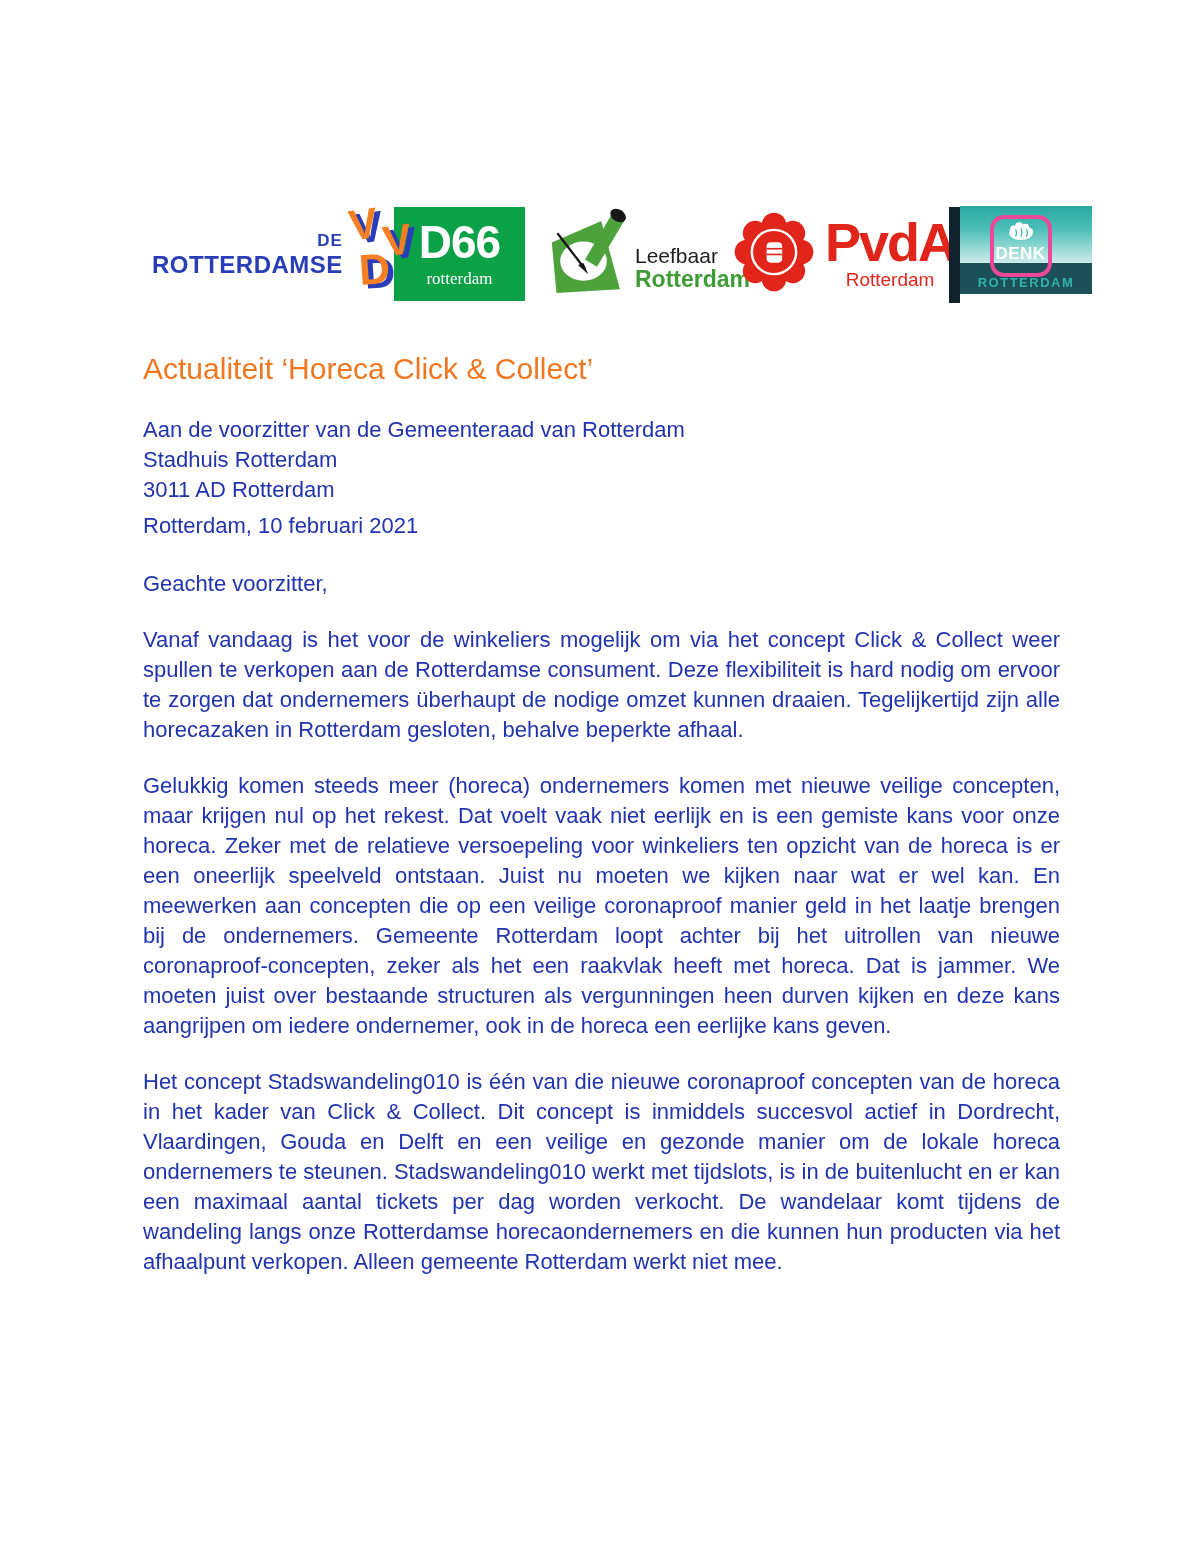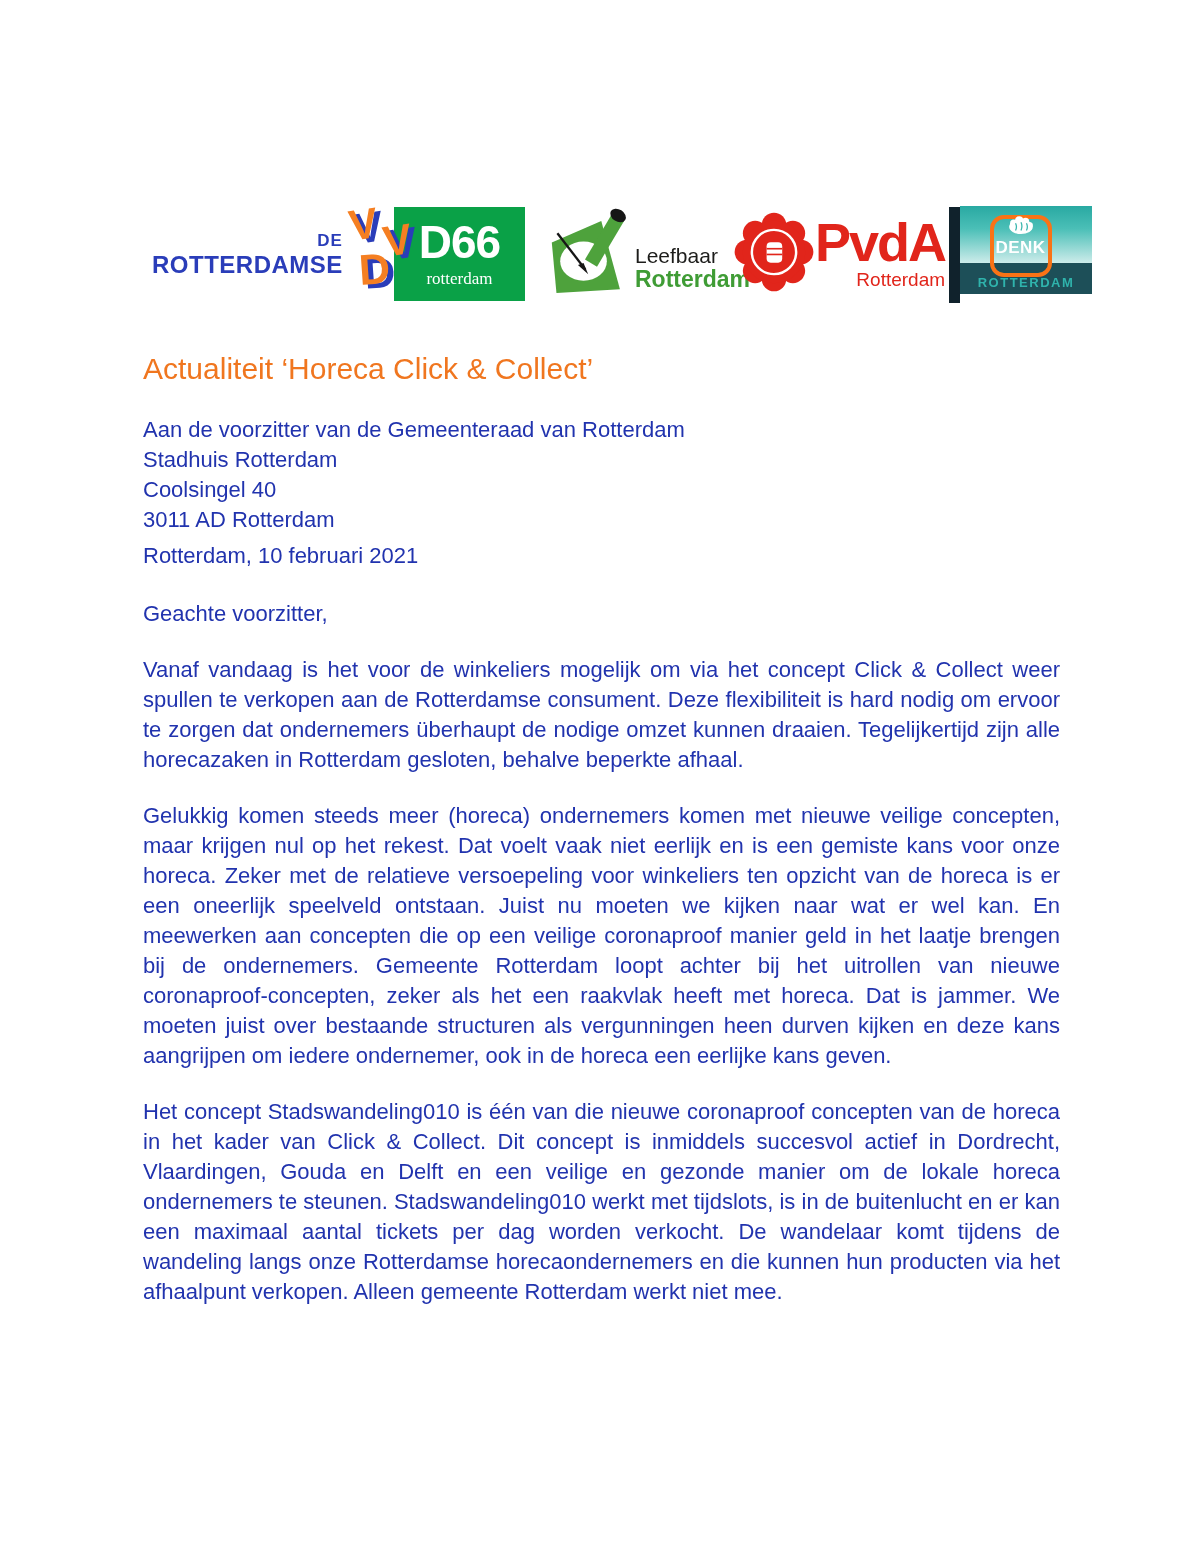--- a/index.html
+++ b/index.html
@@ -54,36 +54,36 @@
   .d66-sub{color:#fff;font-family:"Liberation Serif", serif;font-size:17px;margin-top:4px;}
 
   
   .logo-leefbaar{display:flex;align-items:flex-end;width:160px;flex:none;height:94px;}
   .leefbaar-text{margin-left:2px;padding-bottom:10px;line-height:1.05;}
   .lb-line1{font-size:21px;font-weight:normal;color:var(--leefbaar-text-dark);}
   .lb-line2{font-size:23px;font-weight:bold;color:var(--leefbaar-text-green);}
 
   
   .logo-pvda{display:flex;align-items:center;width:192px;flex:none;}
-  .pvda-text{display:flex;flex-direction:column;align-items:flex-end;margin-left:0;}
+  .pvda-text{display:flex;flex-direction:column;align-items:center;margin-left:10px;}
   .pvda-name{font-size:54px;font-weight:bold;color:var(--pvda-red);line-height:0.95;letter-spacing:-2px;}
   .pvda-sub{font-size:19px;color:var(--pvda-red);margin-top:0px;}
 
   
   .logo-denk{position:relative;width:143px;height:97px;flex:none;}
   .denk-pole{position:absolute;left:0;top:1px;width:11px;height:96px;background:#10222c;}
   .denk-main{position:absolute;left:11px;top:0;width:132px;height:88px;}
   .denk-top{height:57px;background:linear-gradient(180deg,#29a9a2 0%,#4bbfb7 40%,#cdecea 100%);}
   .denk-bottom{height:31px;background:var(--denk-dark);display:flex;align-items:flex-end;justify-content:center;padding-bottom:4px;}
   .denk-sub{color:var(--denk-teal);font-weight:bold;font-size:13px;letter-spacing:1.5px;}
   .denk-badge{
     position:absolute;left:50%;top:9px;transform:translateX(-50%);
-    width:62px;height:62px;border:4px solid #f97316;border-radius:14px;
+    width:62px;height:62px;border:4px solid #ec4899;border-radius:14px;
     display:flex;flex-direction:column;align-items:center;justify-content:flex-end;
-    padding-bottom:17px;
+    padding-bottom:11px;
   }
   .denk-name{color:#fff;font-weight:bold;font-size:17px;letter-spacing:0.5px;line-height:1;}
 
   
   .content{
     position:absolute;left:143px;top:352px;width:917px;
     color:var(--body-text);font-size:22px;line-height:30px;
   }
   .page-title{margin:0;font-size:30px;line-height:34px;font-weight:normal;color:var(--title);}
   .address{margin-top:29px;}
@@ -185,21 +185,20 @@
     </div>
 
   </header>
 
   <main class="content">
     <h1 class="page-title">Actualiteit ‘Horeca Click &amp; Collect’</h1>
 
     <div class="address">
       <div class="address-line">Aan de voorzitter van de Gemeenteraad van Rotterdam</div>
       <div class="address-line">Stadhuis Rotterdam</div>
-      <div class="address-line">Coolsingel 40</div>
       <div class="address-line">3011 AD Rotterdam</div>
     </div>
 
     <div class="dateline">Rotterdam, 10 februari 2021</div>
 
     <div class="salutation">Geachte voorzitter,</div>
 
     <p class="para">Vanaf vandaag is het voor de winkeliers mogelijk om via het concept Click &amp; Collect weer spullen te verkopen aan de Rotterdamse consument. Deze flexibiliteit is hard nodig om ervoor te zorgen dat ondernemers überhaupt de nodige omzet kunnen draaien. Tegelijkertijd zijn alle horecazaken in Rotterdam gesloten, behalve beperkte afhaal.</p>
     <p class="para">Gelukkig komen steeds meer (horeca) ondernemers komen met nieuwe veilige concepten, maar krijgen nul op het rekest. Dat voelt vaak niet eerlijk en is een gemiste kans voor onze horeca. Zeker met de relatieve versoepeling voor winkeliers ten opzicht van de horeca is er een oneerlijk speelveld ontstaan. Juist nu moeten we kijken naar wat er wel kan. En meewerken aan concepten die op een veilige coronaproof manier geld in het laatje brengen bij de ondernemers. Gemeente Rotterdam loopt achter bij het uitrollen van nieuwe coronaproof-concepten, zeker als het een raakvlak heeft met horeca. Dat is jammer. We moeten juist over bestaande structuren als vergunningen heen durven kijken en deze kans aangrijpen om iedere ondernemer, ook in de horeca een eerlijke kans geven.</p>
     <p class="para">Het concept Stadswandeling010 is één van die nieuwe coronaproof concepten van de horeca in het kader van Click &amp; Collect. Dit concept is inmiddels succesvol actief in Dordrecht, Vlaardingen, Gouda en Delft en een veilige en gezonde manier om de lokale horeca ondernemers te steunen. Stadswandeling010 werkt met tijdslots, is in de buitenlucht en er kan een maximaal aantal tickets per dag worden verkocht. De wandelaar komt tijdens de wandeling langs onze Rotterdamse horecaondernemers en die kunnen hun producten via het afhaalpunt verkopen. Alleen gemeente Rotterdam werkt niet mee.</p>

